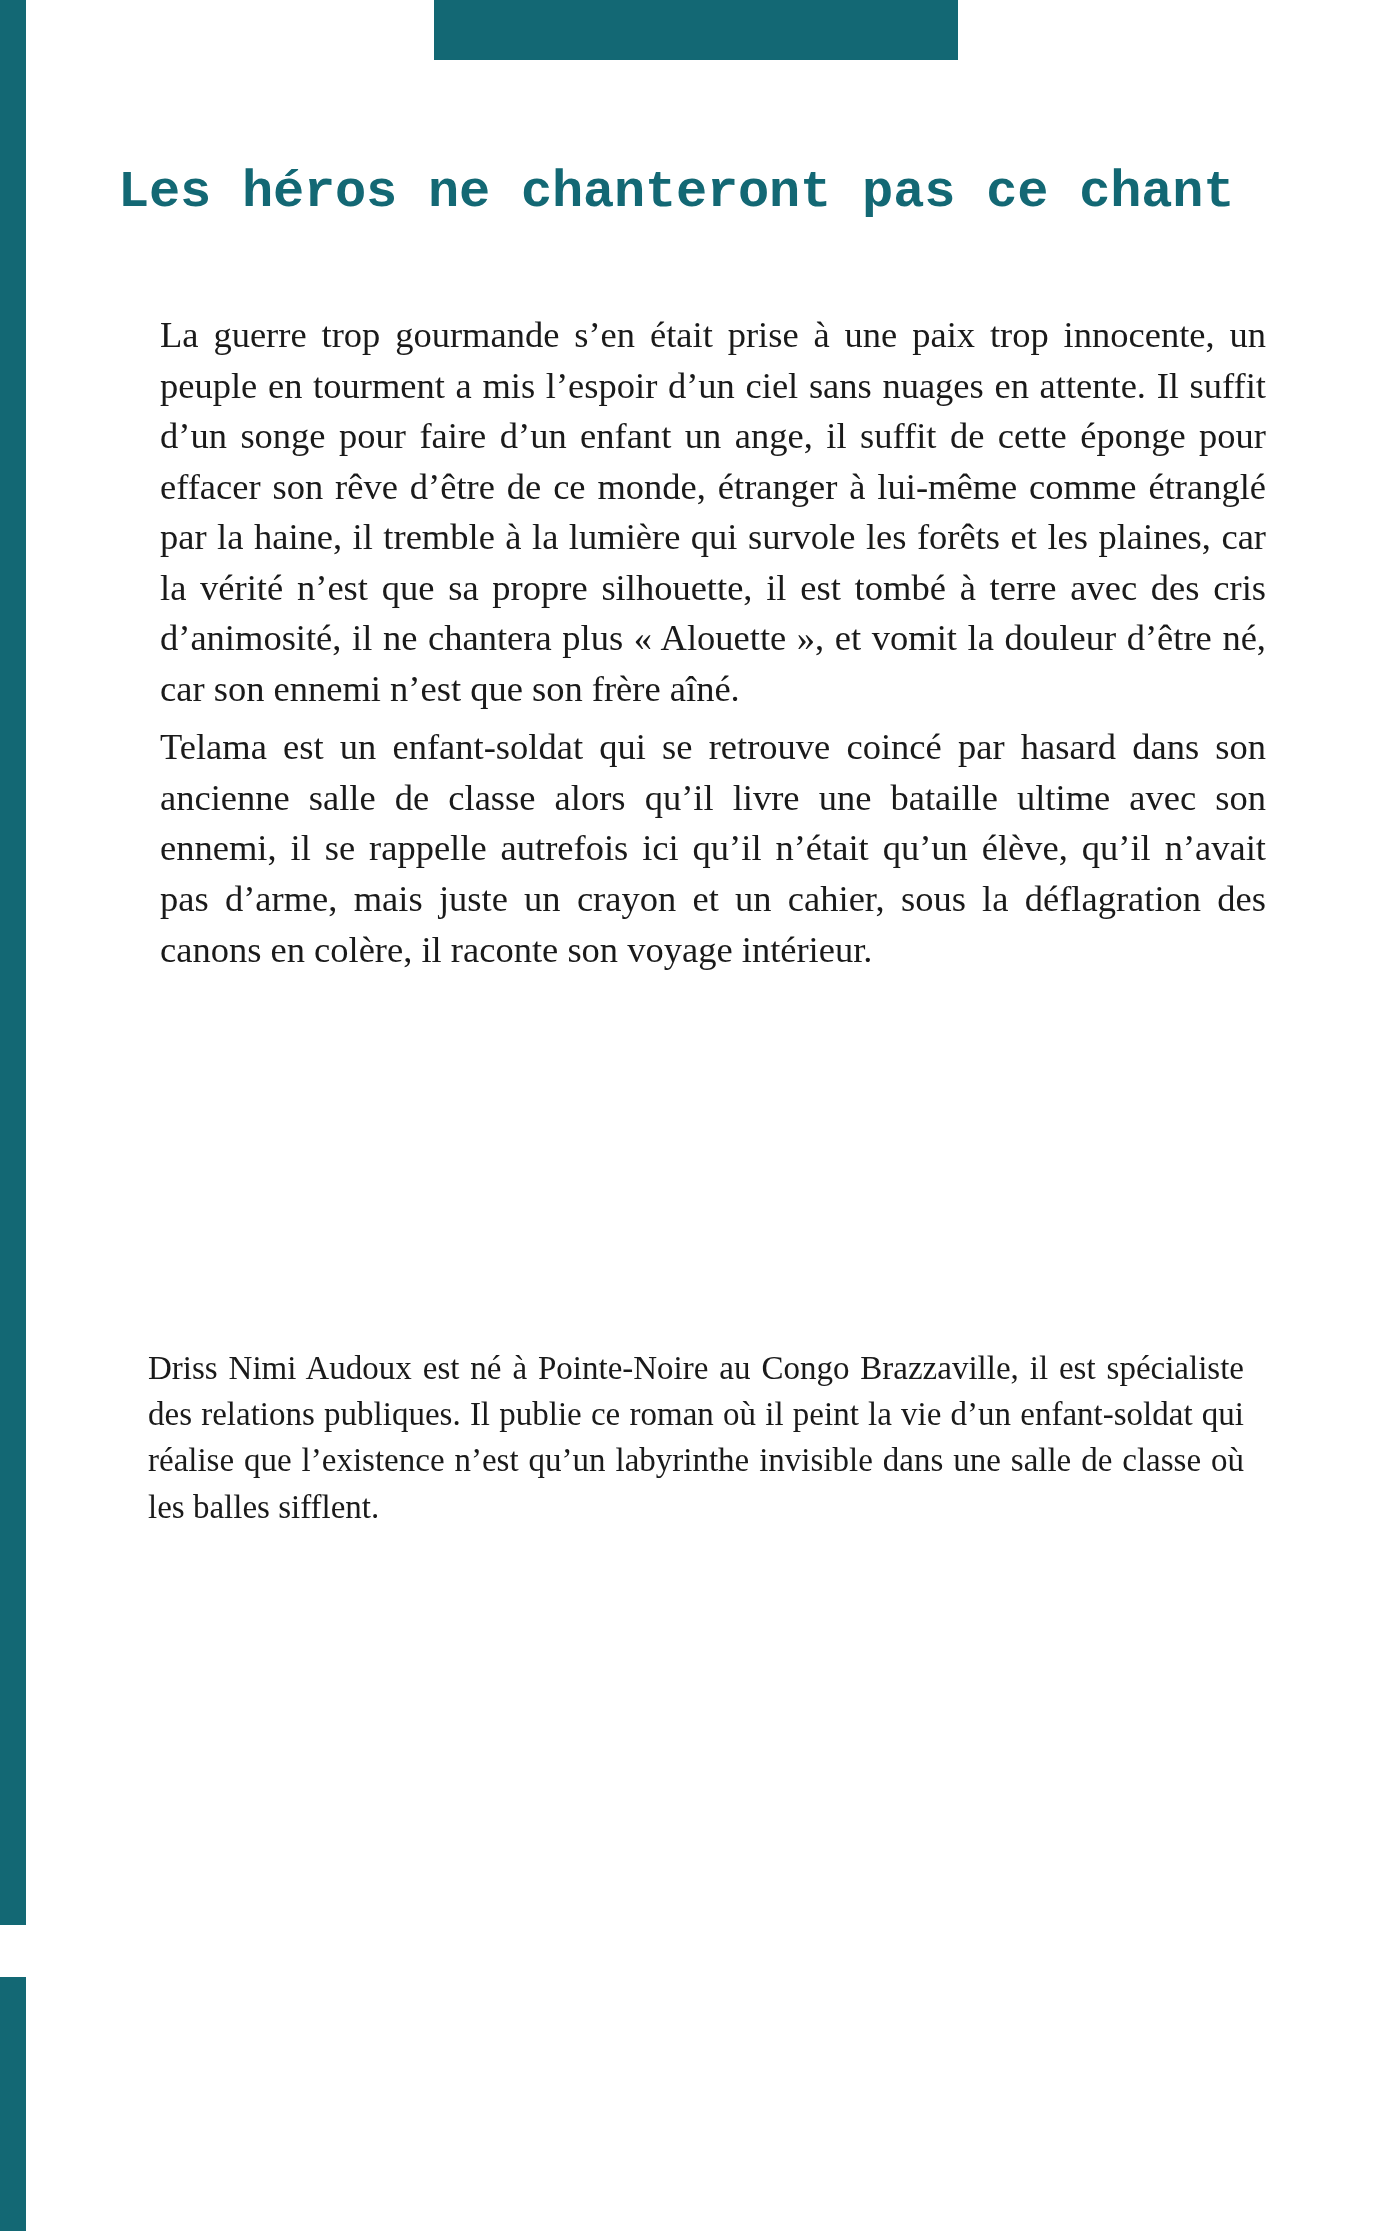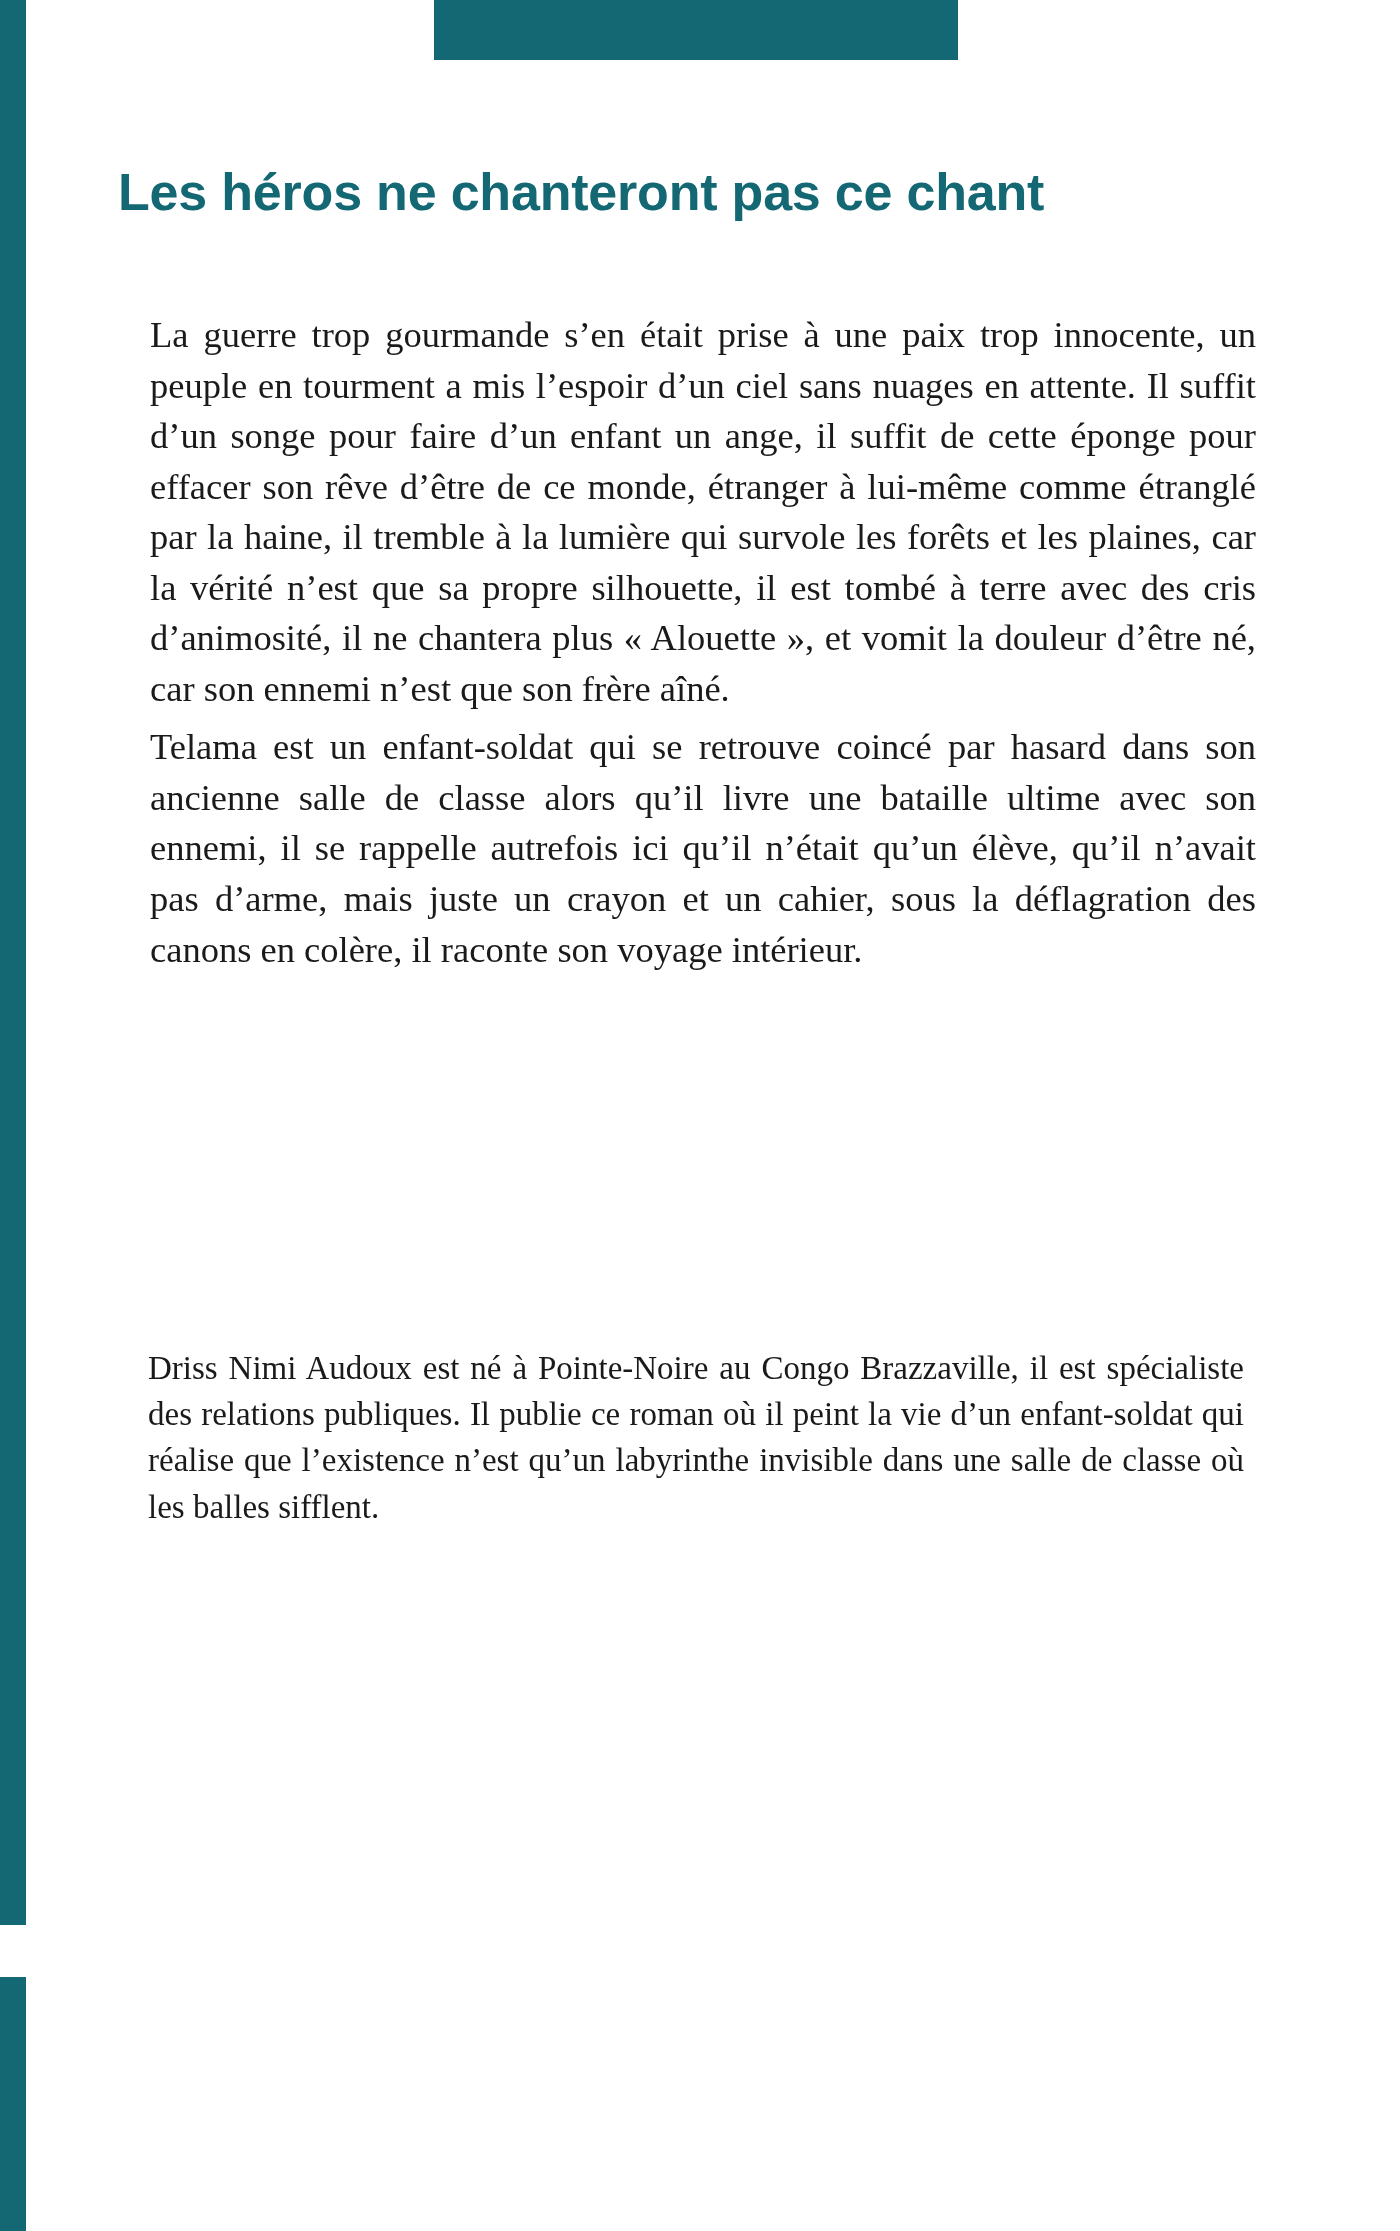--- a/index.html
+++ b/index.html
@@ -43,32 +43,32 @@
     height: 52px;
     background: #ffffff;
   }
 
   
   .title {
     position: absolute;
     left: 118px;
     top: 128px;
     width: 1180px;
-    font-family: Liberation Sans, sans-serif;
+    font-family: Liberation Mono, monospace;
     font-weight: bold;
     font-size: 52px;
     line-height: 1.15;
     color: #136874;
     letter-spacing: -0.2px;
   }
 
   
   .blurb {
     position: absolute;
-    left: 150px;
+    left: 160px;
     top: 310px;
     width: 1106px;
     font-size: 36.5px;
     line-height: 1.385;
     text-align: justify;
     text-justify: inter-word;
     hyphens: manual;
   }
   .blurb p {
     margin: 0;

